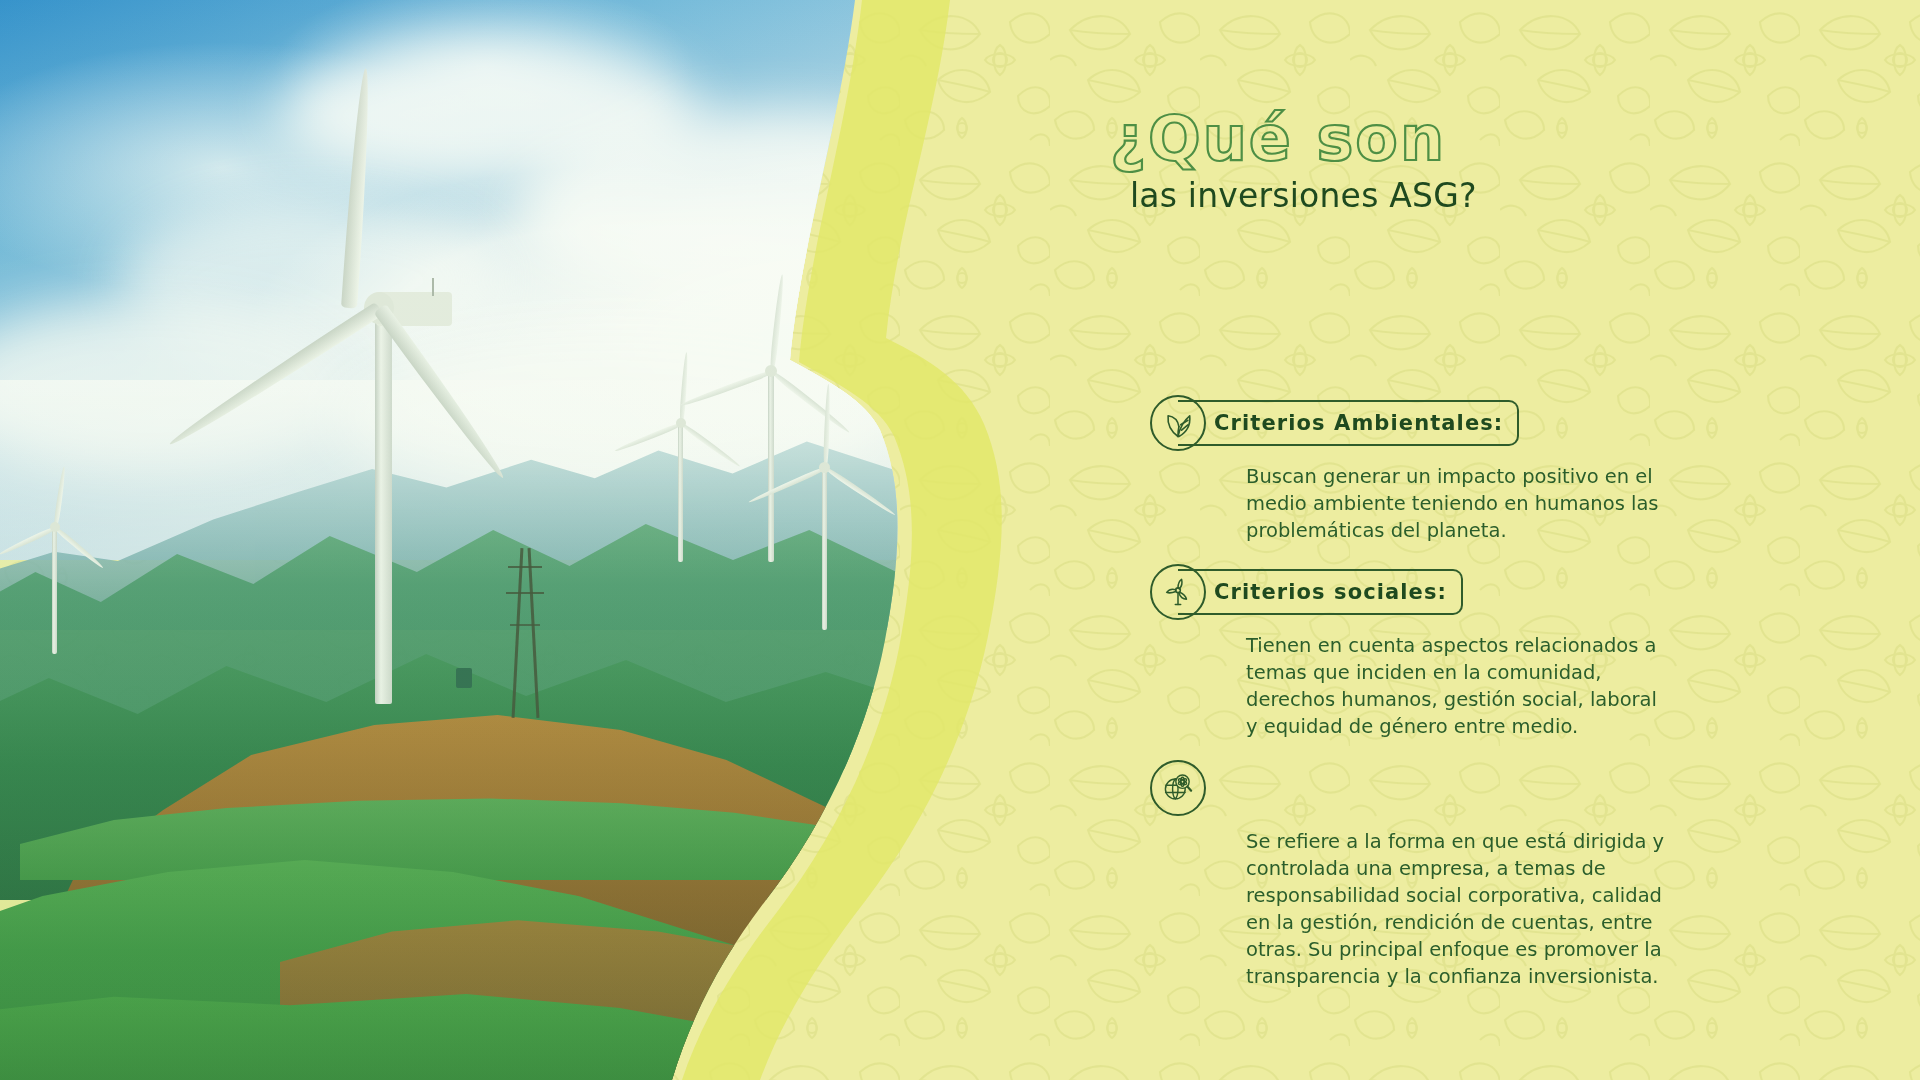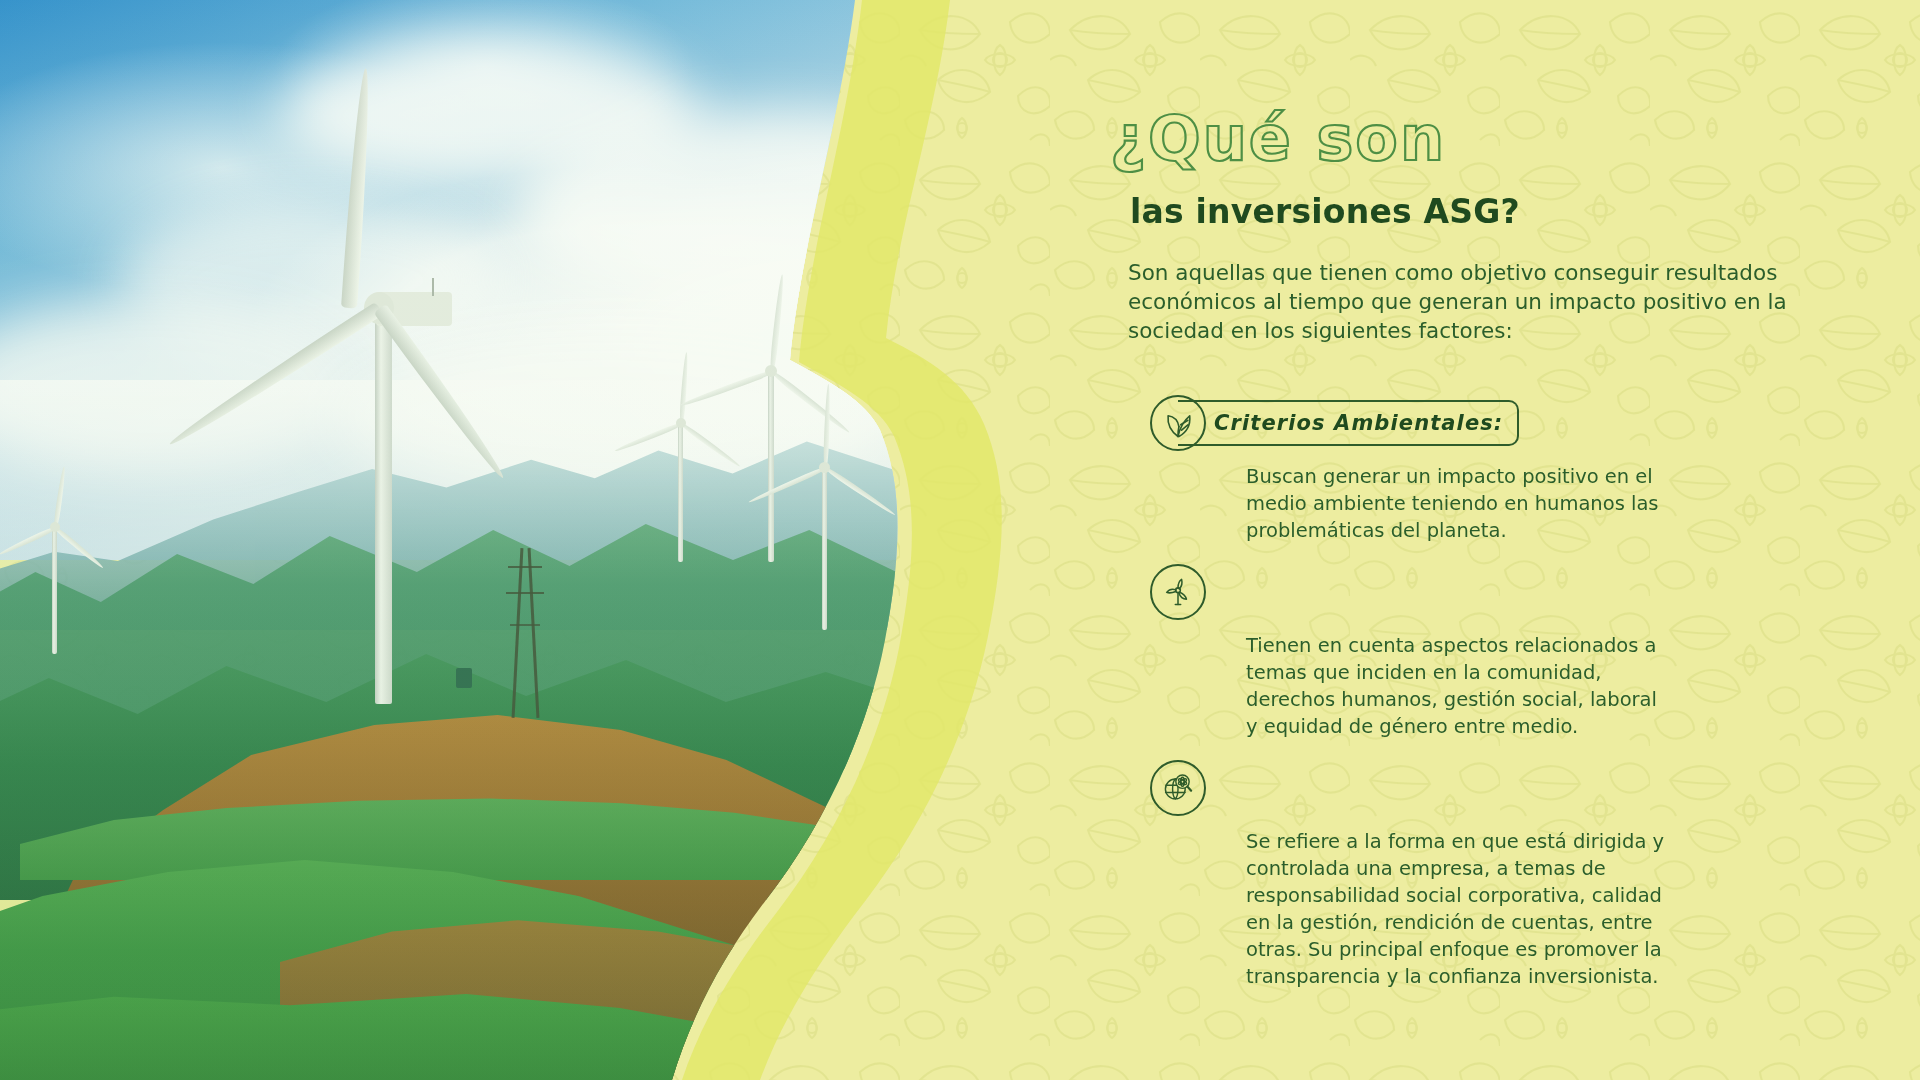--- a/index.html
+++ b/index.html
@@ -120,43 +120,43 @@
   .title-outline{
     position:absolute;left:-10px;top:102px;
     font-family:"DejaVu Sans","Liberation Sans",sans-serif;
     font-size:62px;font-weight:700;letter-spacing:2px;
     color:transparent;
     -webkit-text-stroke:2.2px #4e8f45;
     text-shadow:none;
     white-space:nowrap;
   }
   .title-solid{
-    position:absolute;left:10px;top:192px;
-    font-size:33px;font-weight:700;color:#1f4a1f;white-space:nowrap;letter-spacing:.2px;
+    position:absolute;left:10px;top:176px;
+    font-size:33px;font-weight:400;color:#1f4a1f;white-space:nowrap;letter-spacing:.2px;
   }
   .intro{
     position:absolute;left:8px;top:258px;width:690px;
     font-size:21.5px;line-height:29px;color:#2b5e2b;
   }
 
   .criteria{position:absolute;left:30px;top:395px;width:760px;}
   .crit-block{position:relative;margin-bottom:20px;}
   .crit-head{position:relative;height:56px;}
   .crit-circle{
     position:absolute;left:0;top:0;width:56px;height:56px;border-radius:50%;
     border:2px solid #2f5c2b;box-sizing:border-box;
     display:flex;align-items:center;justify-content:center;
     background:transparent;z-index:2;
   }
   .crit-pill{
     position:absolute;left:28px;top:5px;height:46px;
     border:2px solid #2f5c2b;border-left:none;
     border-radius:0 10px 10px 0;
     display:flex;align-items:center;
-    padding:0 14px 0 36px;box-sizing:border-box;font-style:italic;
+    padding:0 14px 0 36px;box-sizing:border-box;
   }
   .crit-label{font-size:21px;font-weight:700;color:#1f4a1f;letter-spacing:1.1px;white-space:nowrap;}
   .crit-body{
     margin:12px 0 0 96px;width:430px;
     font-size:19.5px;line-height:27px;color:#2b5e2b;
   }
   .crit-body.wide{width:420px;}
 </style>
 </head>
 <body>
@@ -276,21 +276,20 @@
       <div class="photo-tint"></div>
     </div>
   </div>
 
   <div class="content">
 
     <div class="title-outline">¿Qué son</div>
 
     <div class="title-solid">las inversiones ASG?</div>
 
-    <div class="intro">Son aquellas que tienen como objetivo conseguir resultados económicos al tiempo que generan un impacto positivo en la sociedad en los siguientes factores:</div>
 
     <div class="criteria">
 
       <div class="crit-block">
         <div class="crit-head">
           <div class="crit-pill">
             <span class="crit-label">Criterios Ambientales:</span>
           </div>
           <div class="crit-circle">
             <svg width="36" height="36" viewBox="0 0 40 40">
@@ -302,20 +301,23 @@
                 <path d="M23,22 L31,17"></path>
               </g>
             </svg>
           </div>
         </div>
         <div class="crit-body">Buscan generar un impacto positivo en el medio ambiente teniendo en humanos las problemáticas del planeta.</div>
       </div>
 
       <div class="crit-block">
         <div class="crit-head">
+          <div class="crit-pill">
+            <span class="crit-label">Criterios sociales:</span>
+          </div>
           <div class="crit-circle">
             <svg width="36" height="36" viewBox="0 0 40 40">
               <g fill="none" stroke="#2f5c2b" stroke-width="1.7" stroke-linecap="round" stroke-linejoin="round">
                 <circle cx="20" cy="18" r="2.6"></circle>
                 <path d="M20,20.6 L20,34"></path>
                 <path d="M17,34 L23,34"></path>
                 <path d="M20,15.4 C20,11 21,8 24,6 C25,10 24,14 21.5,16.6 Z"></path>
                 <path d="M17.6,19.4 C13.6,21 10.4,21.6 7.4,20.4 C10,17.2 14,16.2 17.6,17.6 Z"></path>
                 <path d="M22,20.2 C26,22 28.6,24.6 29.4,28 C25.6,27.6 22.4,25 21.2,21.6 Z"></path>
               </g>

